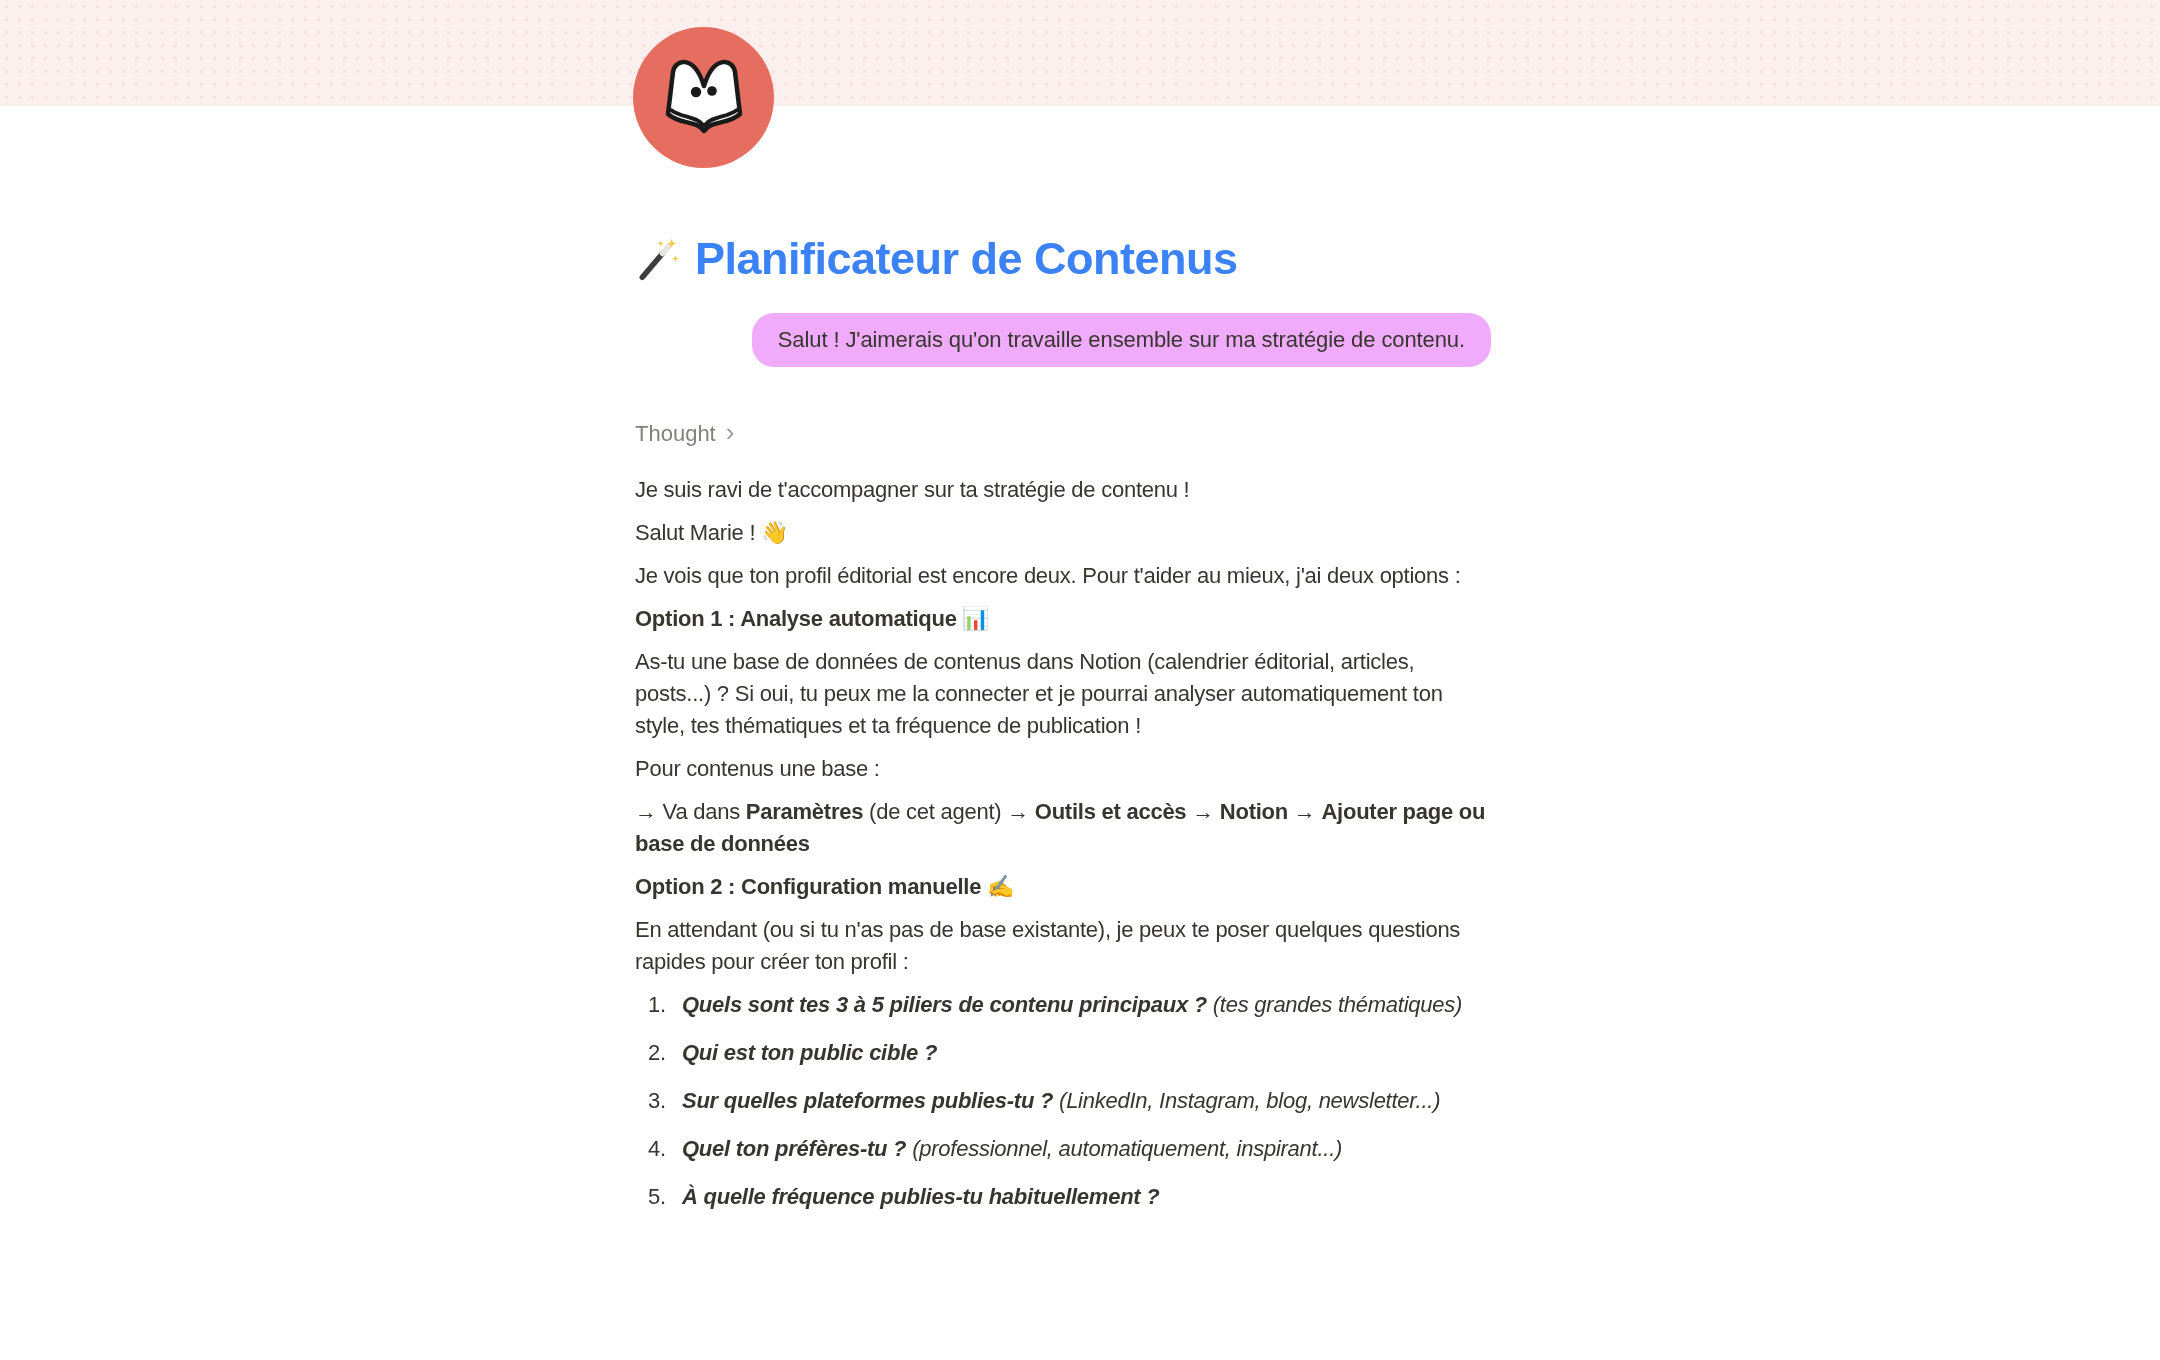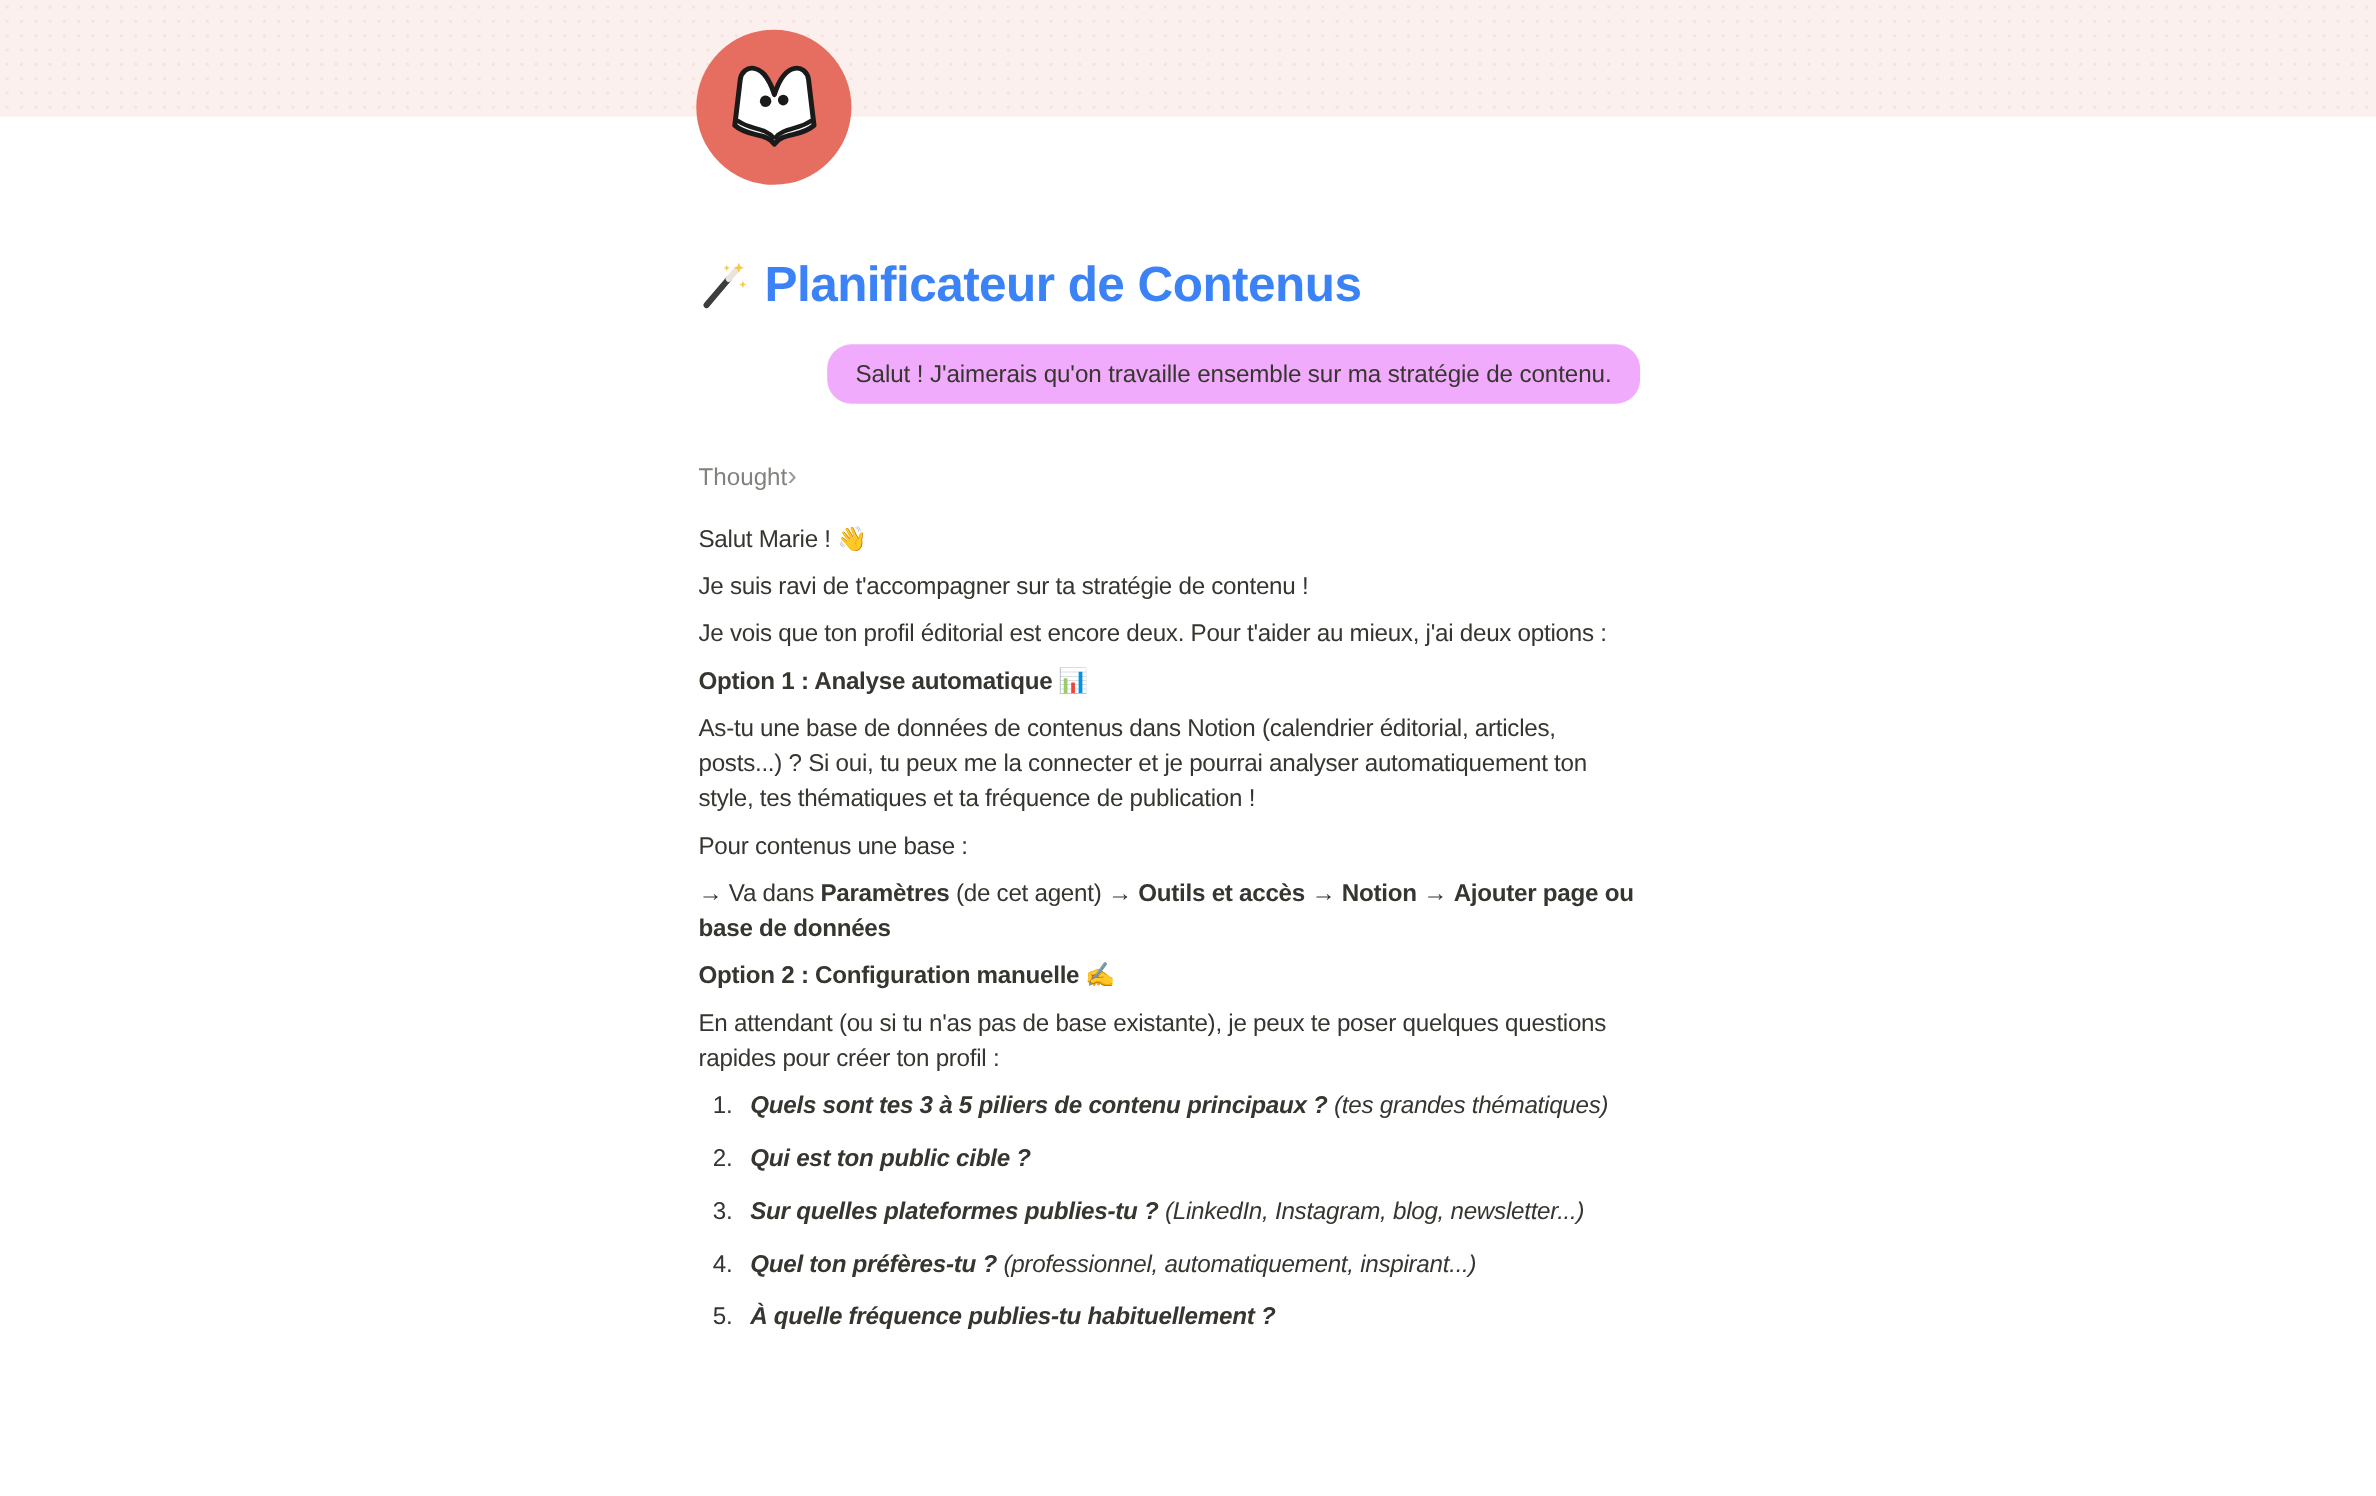--- a/index.html
+++ b/index.html
@@ -25,21 +25,21 @@
     margin-top:232px;display:flex;align-items:center;gap:16px;
     font-size:45px;font-weight:700;color:#3b82f6;letter-spacing:-0.5px;line-height:54px;
   }
   .wand{width:44px;height:48px;flex:0 0 auto;}
   .bubble-row{display:flex;justify-content:flex-end;margin-top:27px;}
   .bubble{
     box-sizing:border-box;max-width:748px;background:#f0abfc;border-radius:22px;
     padding:11px 26px;font-size:22px;line-height:32px;color:#37352f;letter-spacing:-0.1px;
   }
   .thought-row{
-    margin-top:52px;display:flex;align-items:center;gap:0;
+    margin-top:52px;display:flex;align-items:center;gap:10px;
     color:#82817d;font-size:22px;line-height:30px;cursor:pointer;width:fit-content;
   }
   .thought-chevron{font-size:26px;line-height:26px;color:#9b9a97;transform:translateY(-2px);}
   .response{margin-top:25px;font-size:22px;line-height:32px;letter-spacing:-0.25px;}
   .para{margin:0 0 11px 0;}
   .b{font-weight:700;}
   .li{display:flex;margin:0 0 16px 0;}
   .num{box-sizing:border-box;width:47px;padding-left:13px;flex:0 0 auto;}
   .litext{flex:1 1 auto;font-style:italic;}
 </style>
@@ -74,22 +74,22 @@
   <div class="bubble-row">
     <div class="bubble">Salut ! J'aimerais qu'on travaille ensemble sur ma stratégie de contenu.</div>
   </div>
 
   <div class="thought-row">
     <span>Thought</span>
     <span class="thought-chevron">›</span>
   </div>
 
   <div class="response">
+      <div class="para"><span>Je suis ravi de t'accompagner sur ta stratégie de contenu !</span></div>
       <div class="para"><span>Salut Marie ! 👋</span></div>
-      <div class="para"><span>Je suis ravi de t'accompagner sur ta stratégie de contenu !</span></div>
       <div class="para"><span>Je vois que ton profil éditorial est encore deux. Pour t'aider au mieux, j'ai deux options :</span></div>
       <div class="para"><span class="b">Option 1 : Analyse automatique 📊</span></div>
       <div class="para"><span>As-tu une base de données de contenus dans Notion (calendrier éditorial, articles, posts...) ? Si oui, tu peux me la connecter et je pourrai analyser automatiquement ton style, tes thématiques et ta fréquence de publication !</span></div>
       <div class="para"><span>Pour contenus une base :</span></div>
       <div class="para"><span>→ Va dans </span><span class="b">Paramètres</span><span> (de cet agent) → </span><span class="b">Outils et accès</span><span> → </span><span class="b">Notion</span><span> → </span><span class="b">Ajouter page ou base de données</span></div>
       <div class="para"><span class="b">Option 2 : Configuration manuelle ✍️</span></div>
       <div class="para"><span>En attendant (ou si tu n'as pas de base existante), je peux te poser quelques questions rapides pour créer ton profil :</span></div>
       <div class="li">
         <span class="num">1.</span>
         <div class="litext"><span class="b">Quels sont tes 3 à 5 piliers de contenu principaux ?</span><span> (tes grandes thématiques)</span></div>

